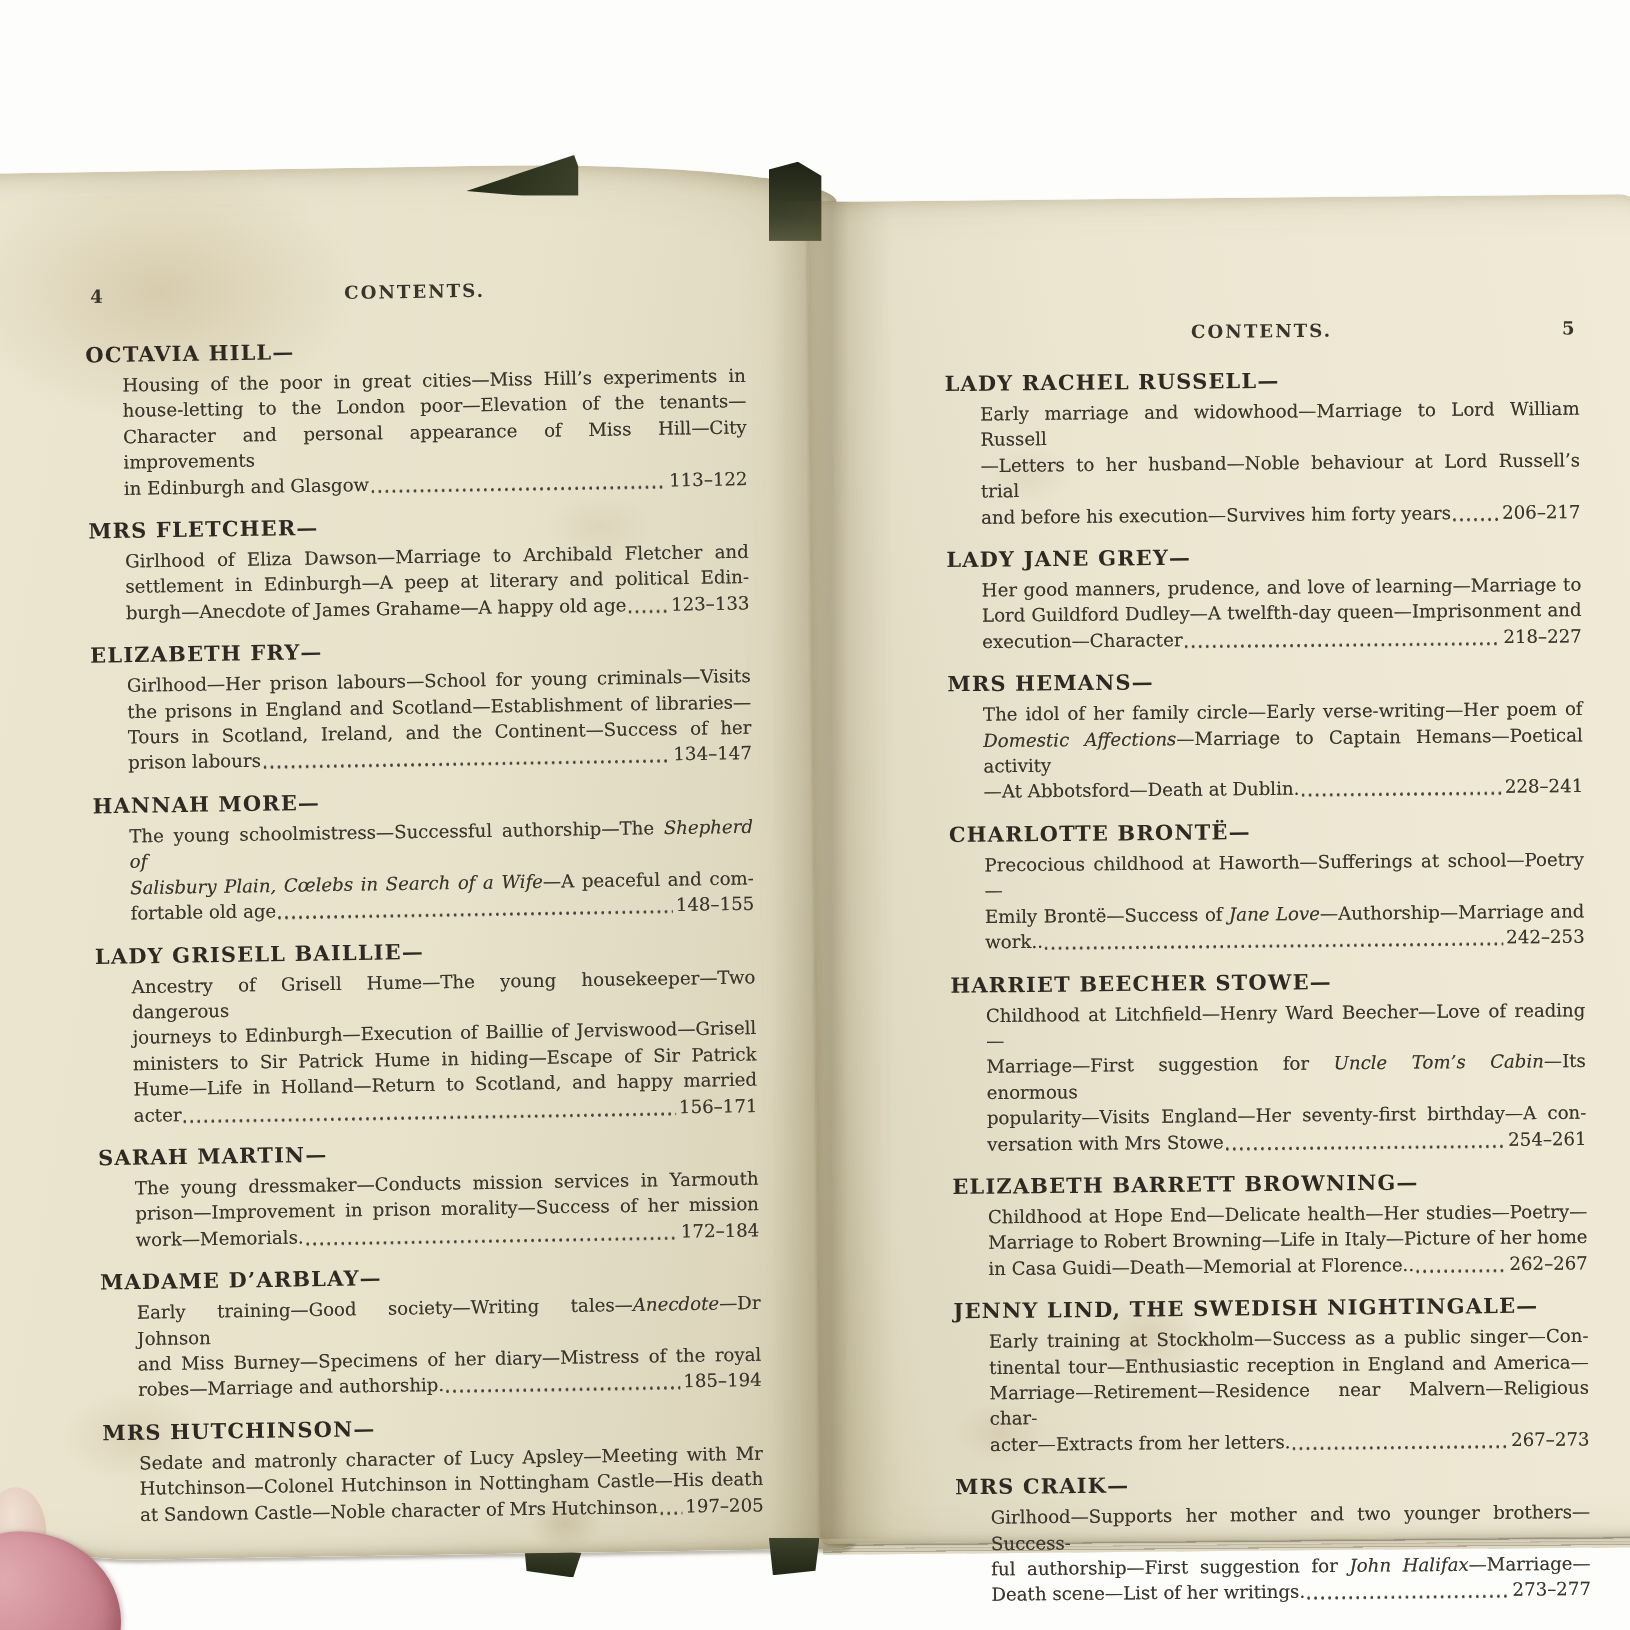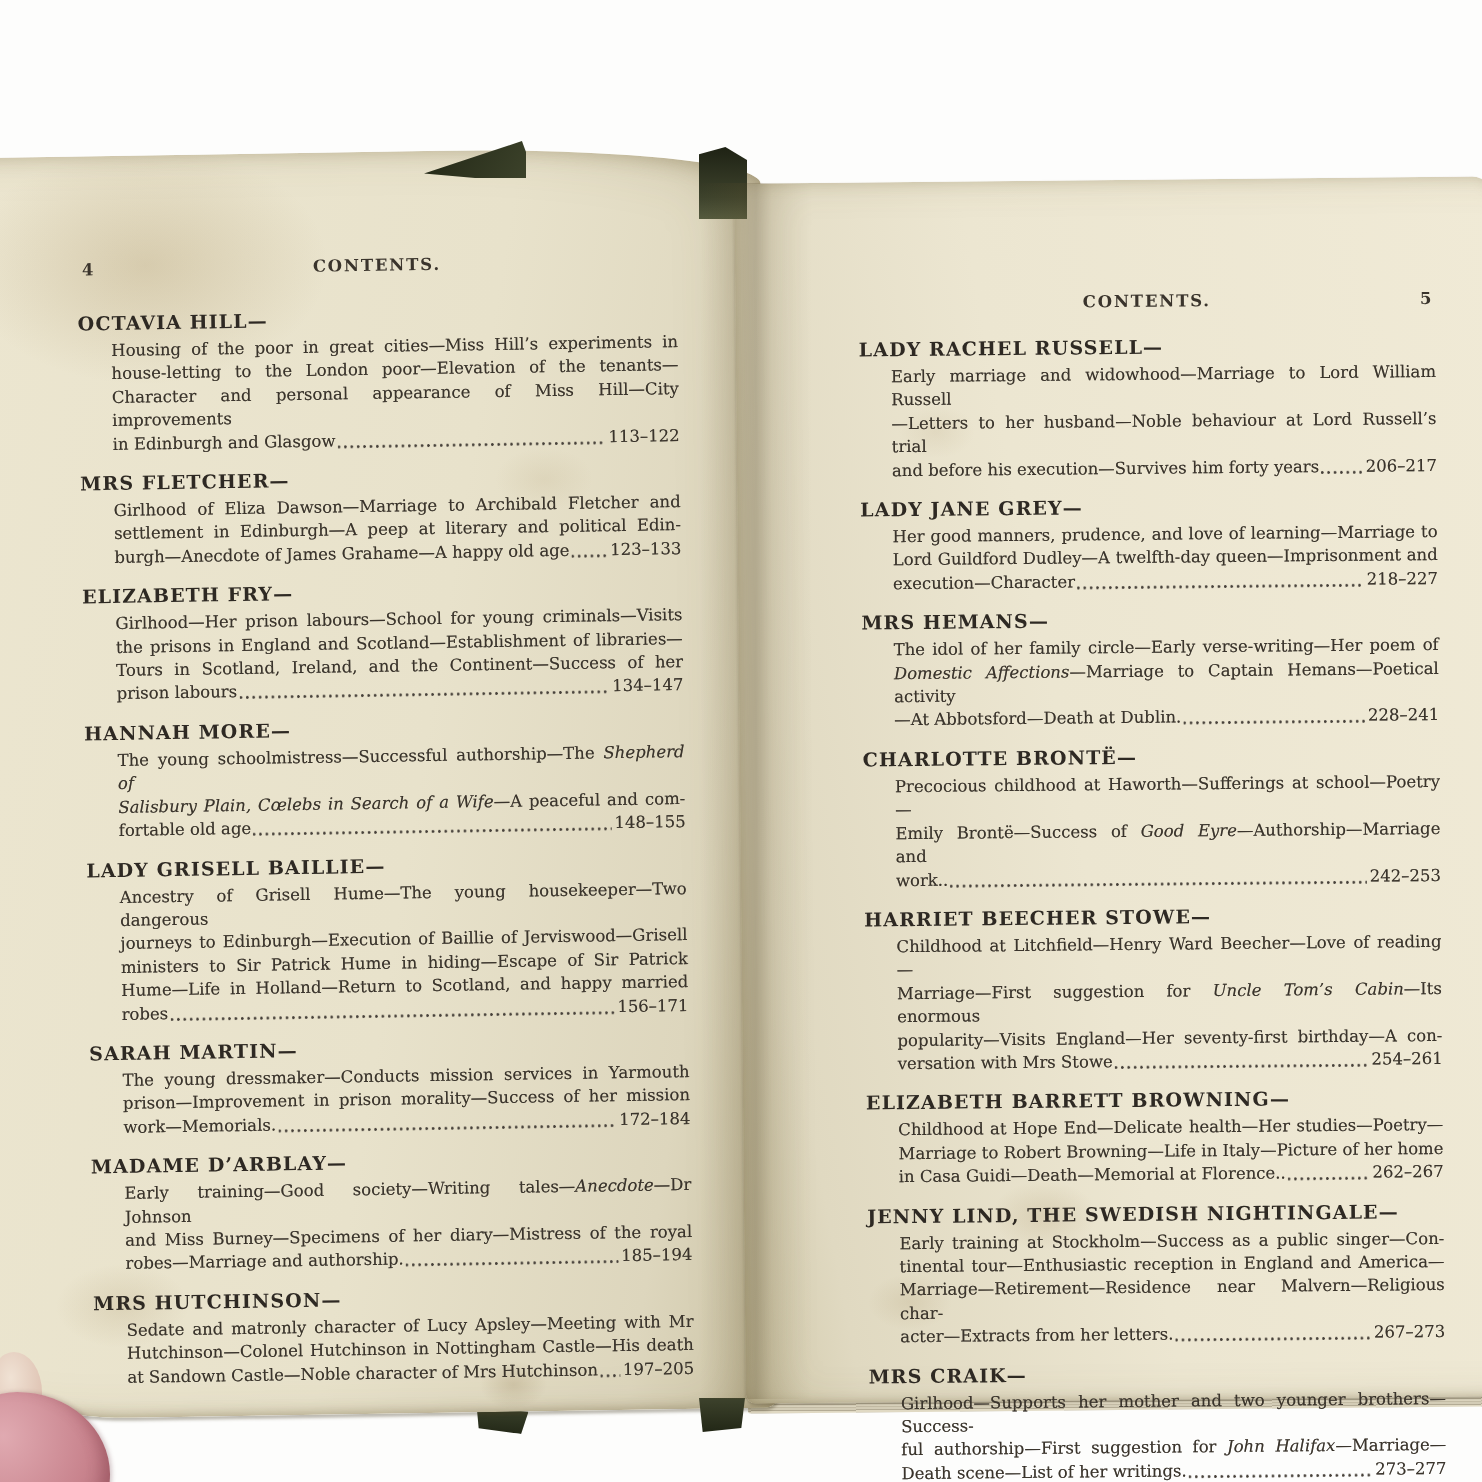--- a/index.html
+++ b/index.html
@@ -150,21 +150,21 @@
               <span class="pg">148–155</span>
             </div>
           </div>
           <div class="entry">
             <div class="heading">LADY GRISELL BAILLIE—</div>
             <div class="line just"><span>Ancestry of Grisell Hume—The young housekeeper—Two dangerous</span></div>
             <div class="line just"><span>journeys to Edinburgh—Execution of Baillie of Jerviswood—Grisell</span></div>
             <div class="line just"><span>ministers to Sir Patrick Hume in hiding—Escape of Sir Patrick</span></div>
             <div class="line just"><span>Hume—Life in Holland—Return to Scotland, and happy married</span></div>
             <div class="line lastline">
-              <span>robes</span>
+              <span>acter</span>
               <span class="dots"></span>
               <span class="pg">156–171</span>
             </div>
           </div>
           <div class="entry">
             <div class="heading">SARAH MARTIN—</div>
             <div class="line just"><span>The young dressmaker—Conducts mission services in Yarmouth</span></div>
             <div class="line just"><span>prison—Improvement in prison morality—Success of her mission</span></div>
             <div class="line lastline">
               <span>work—Memorials.</span>
@@ -229,21 +229,21 @@
             <div class="line just"><span class="it">Domestic Affections</span><span>—Marriage to Captain Hemans—Poetical activity</span></div>
             <div class="line lastline">
               <span>—At Abbotsford—Death at Dublin.</span>
               <span class="dots"></span>
               <span class="pg">228–241</span>
             </div>
           </div>
           <div class="entry">
             <div class="heading">CHARLOTTE BRONTË—</div>
             <div class="line just"><span>Precocious childhood at Haworth—Sufferings at school—Poetry—</span></div>
-            <div class="line just"><span>Emily Brontë—Success of </span><span class="it">Good Eyre</span><span>—Authorship—Marriage and</span></div>
+            <div class="line just"><span>Emily Brontë—Success of </span><span class="it">Jane Love</span><span>—Authorship—Marriage and</span></div>
             <div class="line lastline">
               <span>work..</span>
               <span class="dots"></span>
               <span class="pg">242–253</span>
             </div>
           </div>
           <div class="entry">
             <div class="heading">HARRIET BEECHER STOWE—</div>
             <div class="line just"><span>Childhood at Litchfield—Henry Ward Beecher—Love of reading—</span></div>
             <div class="line just"><span>Marriage—First suggestion for </span><span class="it">Uncle Tom’s Cabin</span><span>—Its enormous</span></div>

